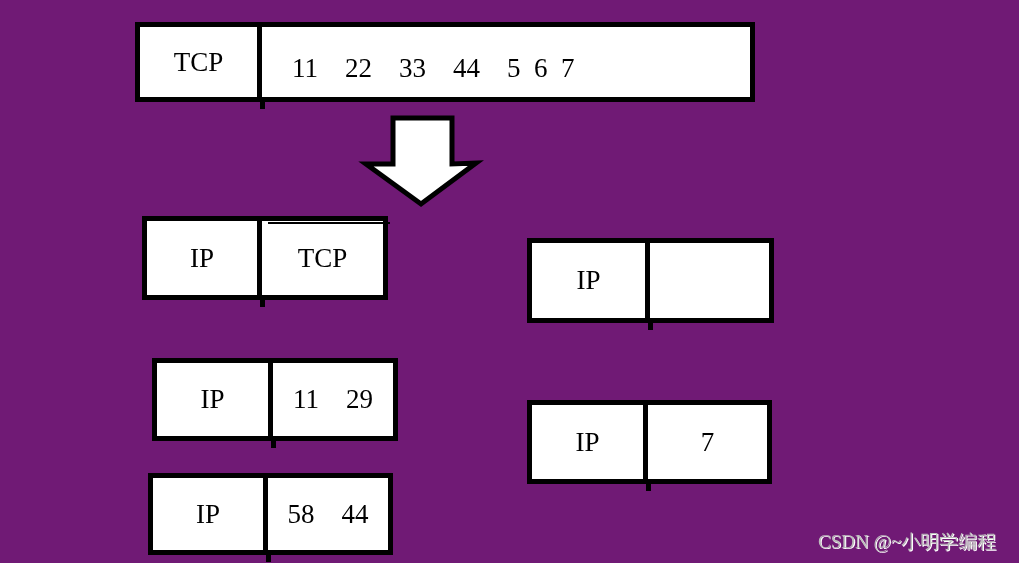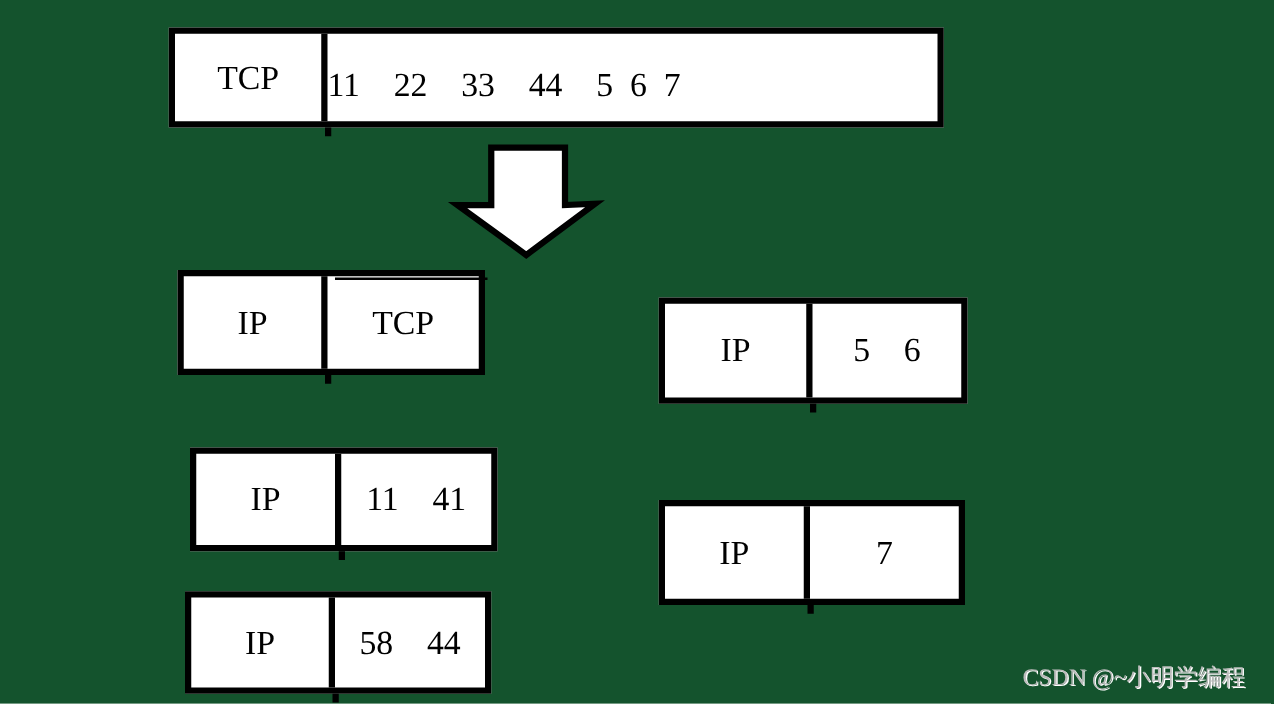--- a/index.html
+++ b/index.html
@@ -5,21 +5,21 @@
   * { margin: 0; padding: 0; box-sizing: border-box; }
   html, body { background: #ffffff; }
   body {
     width: 1019px; height: 563px;
     font-family: "Liberation Serif", serif;
     color: #000;
   }
   .canvas {
     position: relative;
     width: 1019px; height: 563px;
-    background: #14532d;
+    background: #701a75;
     overflow: hidden;
   }
   
   .pkt {
     position: absolute;
     border: 5px solid #000;
     background: #fff;
     display: flex;
   }
   .pkt .hdr {
@@ -34,21 +34,21 @@
   .pkt .payload {
     flex: 1 1 auto;
     display: flex;
     align-items: center;
     font-size: 27px;
     line-height: 1;
     white-space: pre;
   }
   #box-top { left: 135px; top: 22px; width: 620px; height: 80px; }
   #box-top .hdr { width: 122px; }
-  #box-top .payload { justify-content: flex-start; padding-top: 12px; border-radius: 15px; }
+  #box-top .payload { justify-content: flex-start; padding-left: 30px; padding-top: 12px; border-radius: 15px; }
 
   #frag-0 { left: 142px; top: 216px; width: 246px; height: 84px; }
   #frag-0 .hdr { width: 115px; }
   #frag-1 { left: 152px; top: 358px; width: 246px; height: 83px; }
   #frag-1 .hdr { width: 116px; }
   #frag-2 { left: 148px; top: 473px; width: 245px; height: 82px; }
   #frag-2 .hdr { width: 115px; }
   #frag-3 { left: 527px; top: 238px; width: 247px; height: 85px; }
   #frag-3 .hdr { width: 118px; }
   #frag-4 { left: 527px; top: 400px; width: 245px; height: 84px; }
@@ -110,33 +110,32 @@
 
   <div class="pkt center-payload" id="frag-0">
     <div class="hdr">IP</div>
     <div class="payload">TCP</div>
   </div>
   <div class="sketch-line"></div>
   <div class="tick" id="tick-f0"></div>
 
   <div class="pkt center-payload" id="frag-1">
     <div class="hdr">IP</div>
-    <div class="payload">11    41</div>
+    <div class="payload">11    29</div>
   </div>
   <div class="tick" id="tick-f1"></div>
 
   <div class="pkt center-payload" id="frag-2">
     <div class="hdr">IP</div>
     <div class="payload">58    44</div>
   </div>
   <div class="tick" id="tick-f2"></div>
 
   <div class="pkt center-payload" id="frag-3">
     <div class="hdr">IP</div>
-    <div class="payload">5    6</div>
   </div>
   <div class="tick" id="tick-f3"></div>
 
   <div class="pkt center-payload" id="frag-4">
     <div class="hdr">IP</div>
     <div class="payload">7</div>
   </div>
   <div class="tick" id="tick-f4"></div>
 
   <div class="watermark">CSDN @~小明学编程</div>

